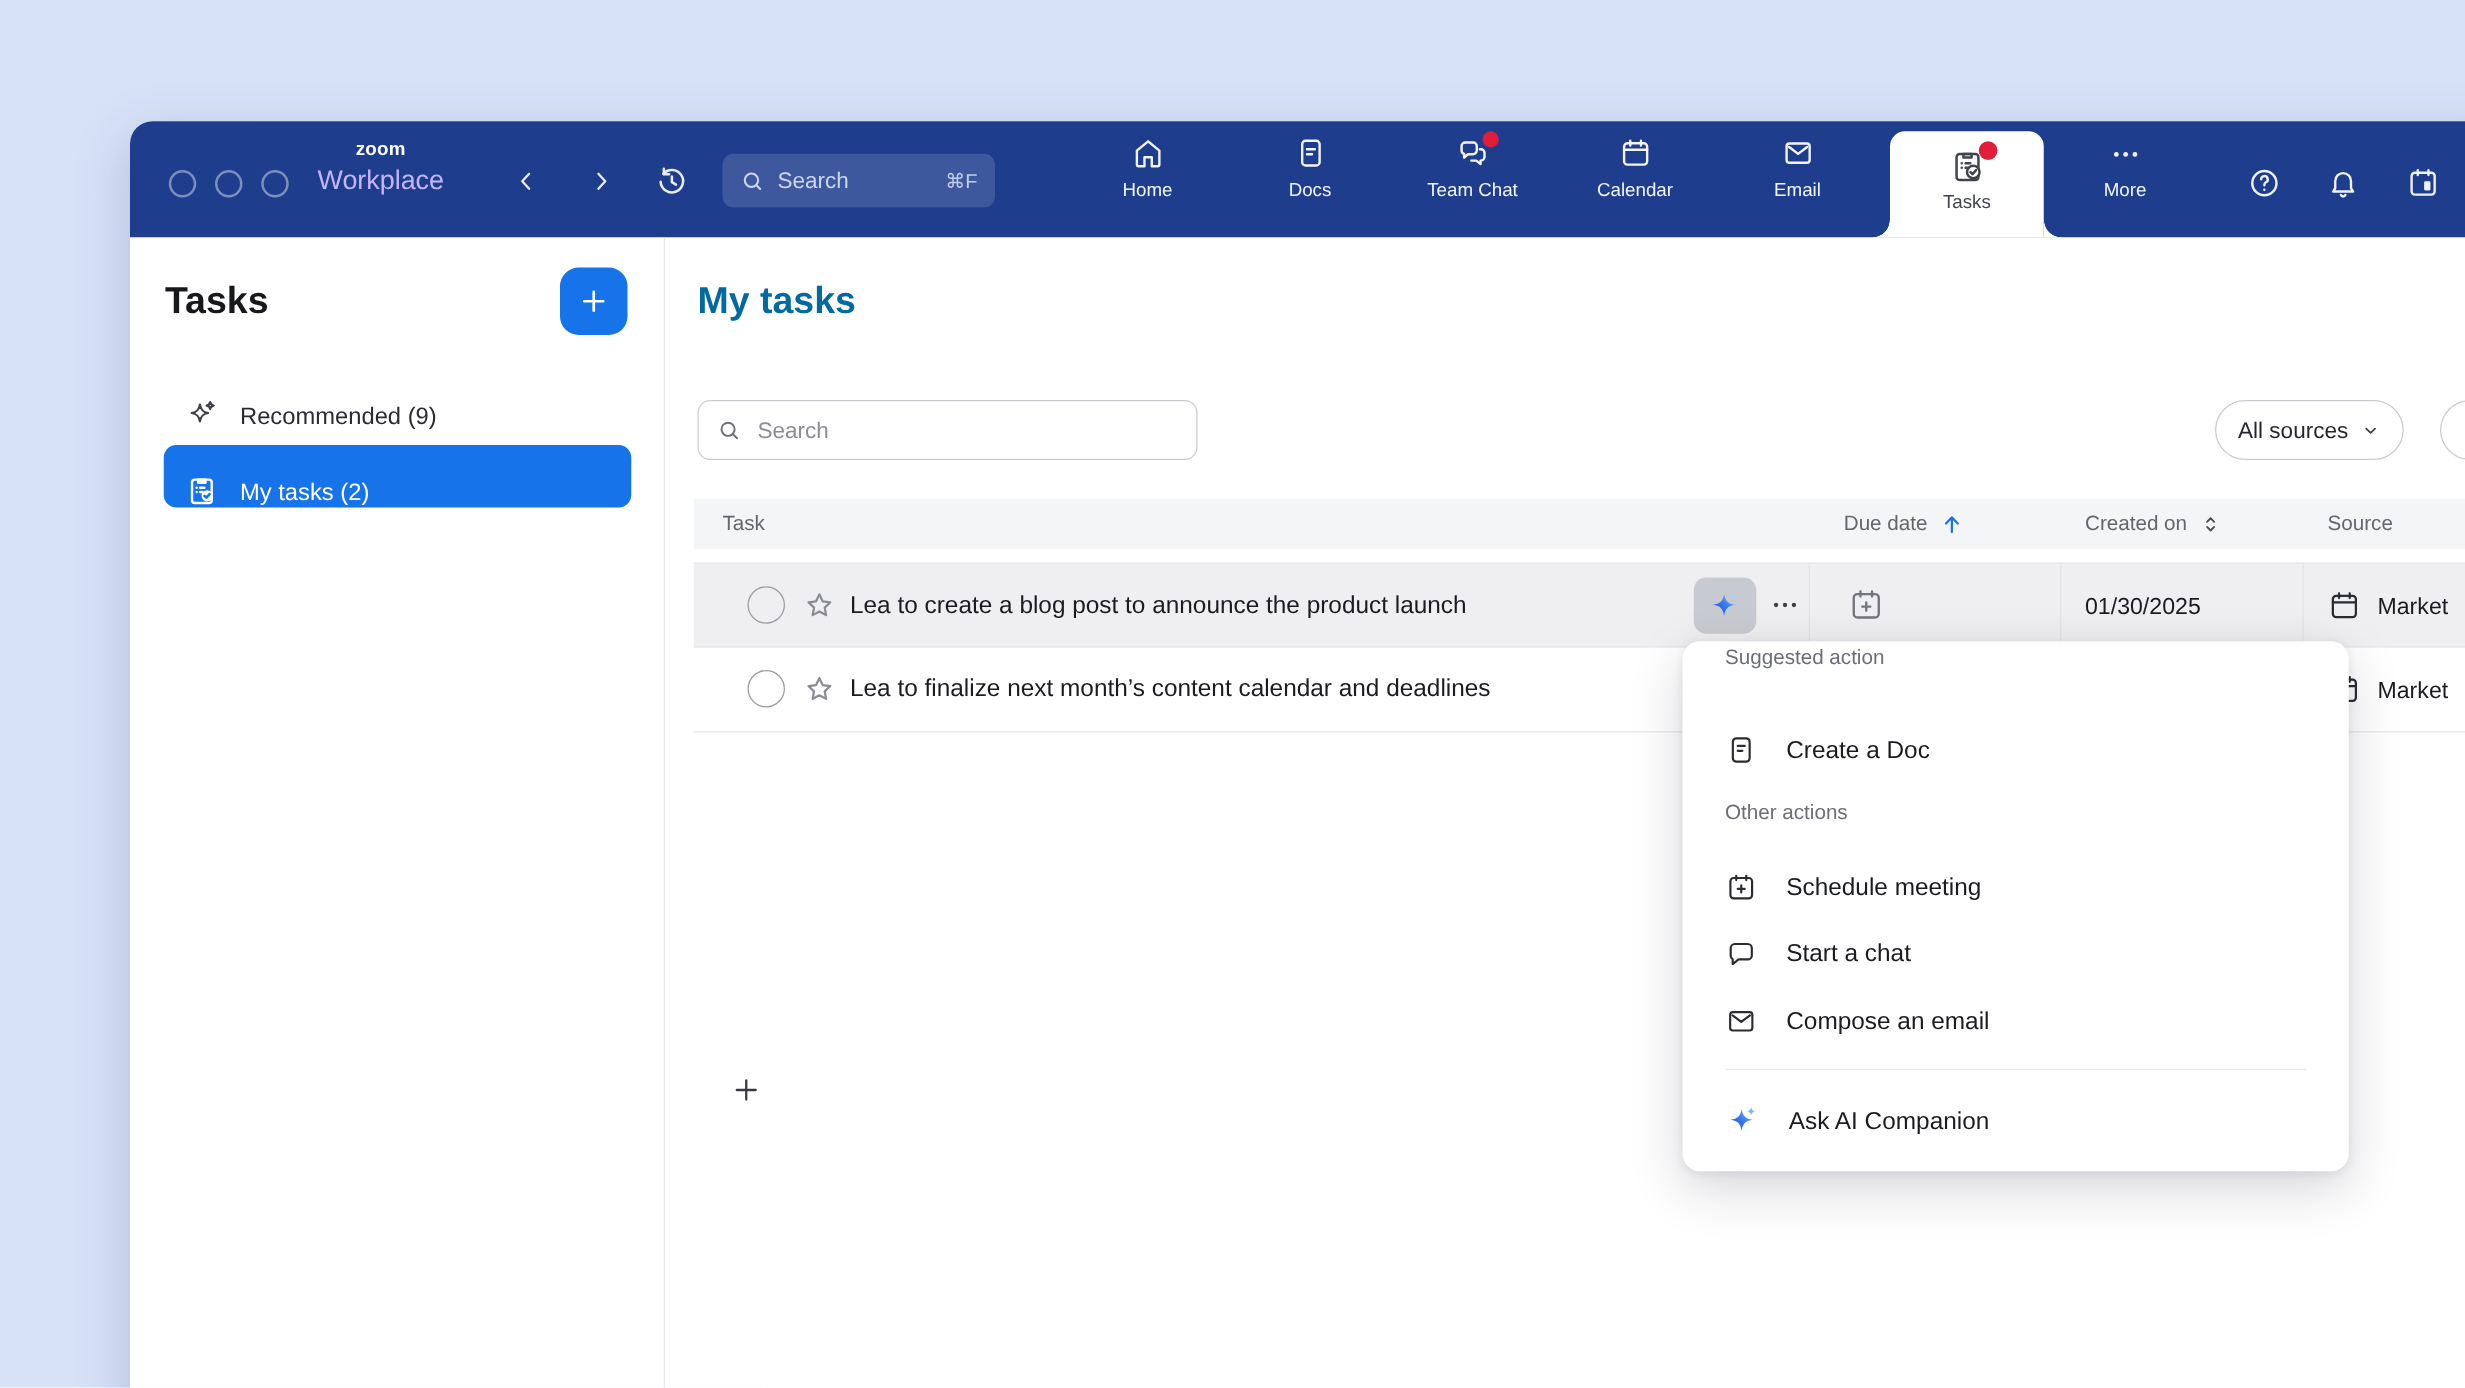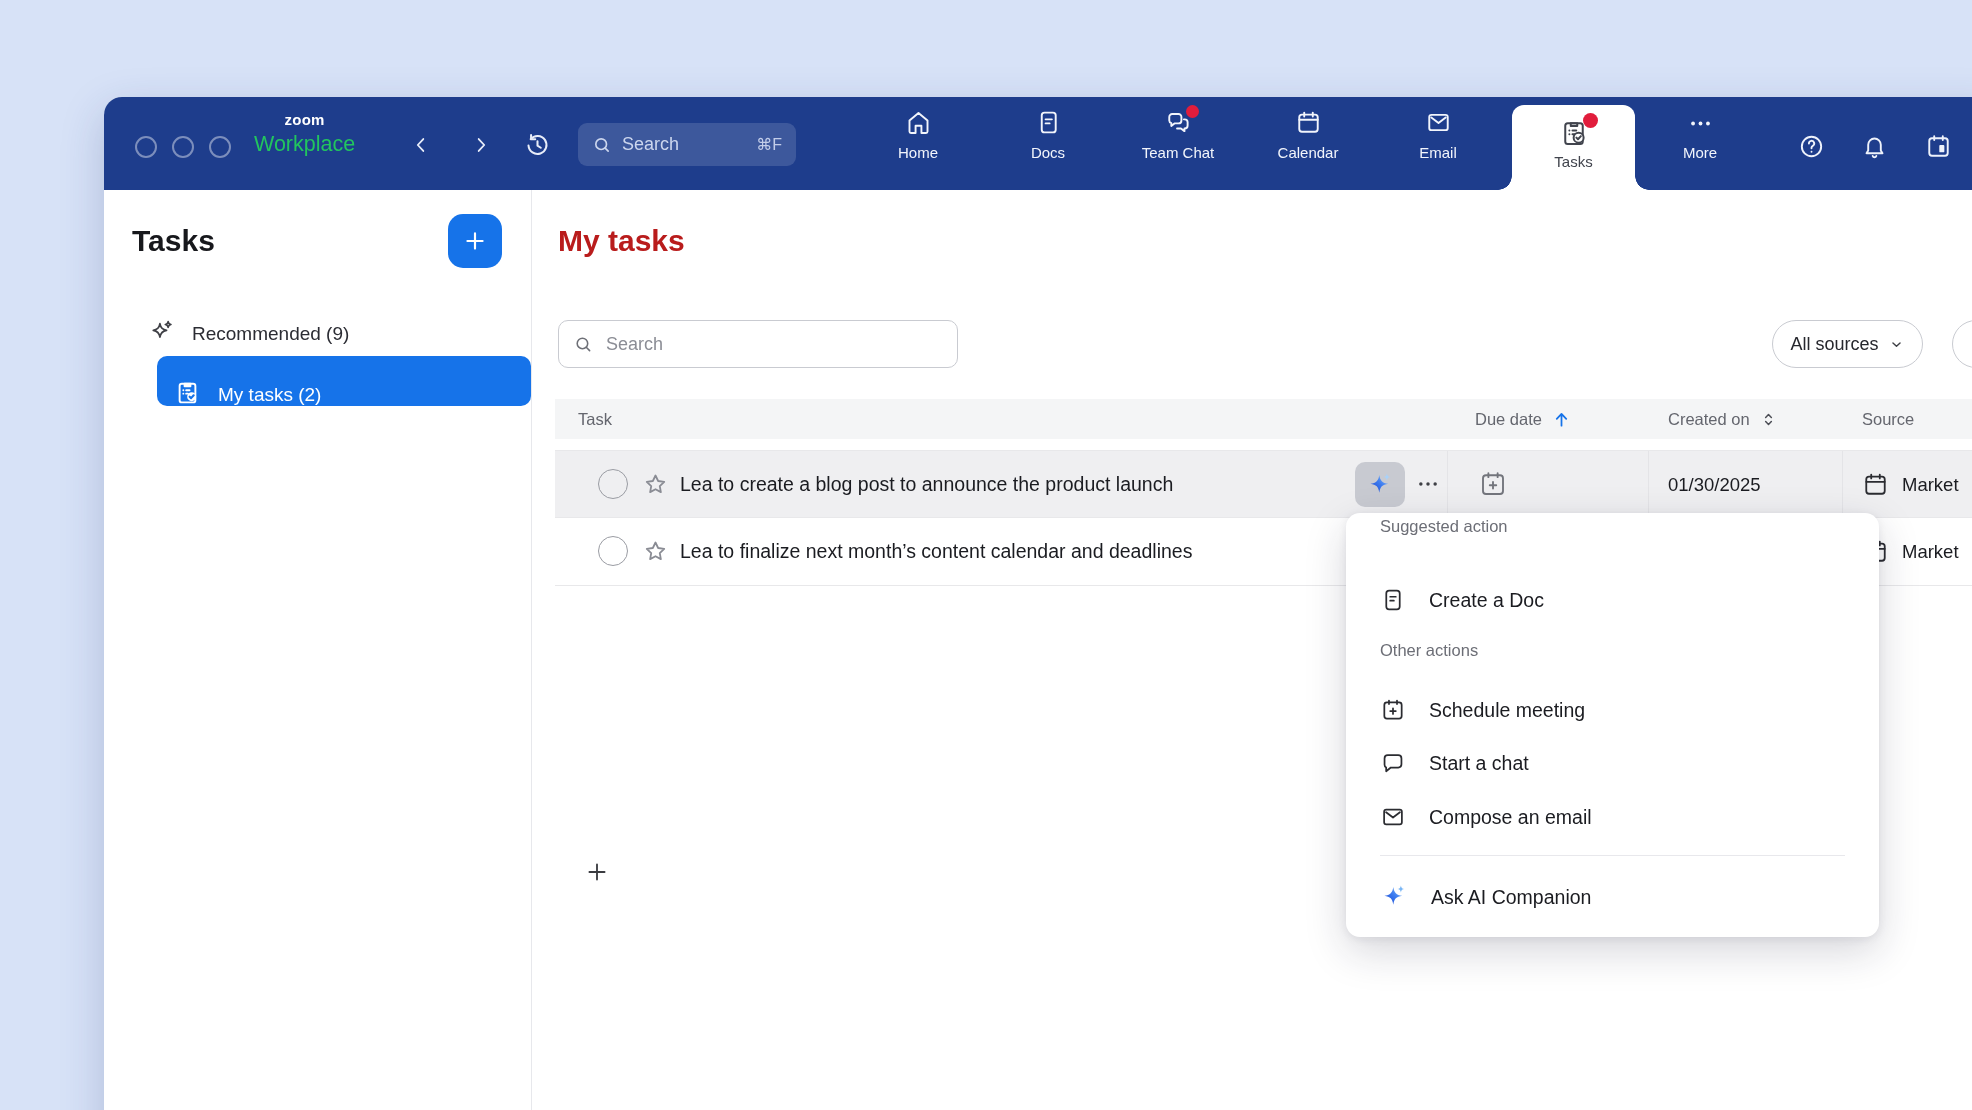--- a/index.html
+++ b/index.html
@@ -18,21 +18,21 @@
   }
   
   .topbar{
     position:absolute;left:0;top:0;right:0;height:93px;
     background:#1e3d8c;border-radius:18px 0 0 0;
   }
   .traffic{position:absolute;top:39px;width:22px;height:22px;border:2px solid rgba(255,255,255,.42);border-radius:50%;box-sizing:border-box;}
   .t1{left:31px}.t2{left:68px}.t3{left:105px}
   .logo{position:absolute;left:150px;top:15px;color:#fff;line-height:1;}
   .logo .l1{font-size:15px;font-weight:700;letter-spacing:.2px;text-align:center;}
-  .logo .l2{font-size:21.5px;font-weight:500;margin-top:7px;color:#22c55e;}
+  .logo .l2{font-size:21.5px;font-weight:500;margin-top:7px;color:#c4b5fd;}
   .navbtn{position:absolute;top:37px;color:#e8edf9;cursor:pointer;}
   .nb-back{left:306px}.nb-fwd{left:366px}.nb-hist{left:420px;top:35px;}
   .tb-search{
     position:absolute;left:474px;top:26px;width:218px;height:43px;border-radius:9px;
     background:rgba(255,255,255,.14);display:flex;align-items:center;box-sizing:border-box;padding:0 14px;
     color:#ccd6ee;cursor:text;
   }
   .tb-search .ph{font-size:18px;margin-left:10px;flex:1;}
   .tb-search .sc{font-size:16px;color:#c2cde9;}
   .nav-item{
@@ -66,26 +66,26 @@
   .sb-title{position:absolute;left:28px;top:34px;font-size:30px;font-weight:700;color:#17181c;}
   .sb-add{
     position:absolute;left:344px;top:24px;width:54px;height:54px;border-radius:15px;
     background:#1673e9;color:#fff;display:flex;align-items:center;justify-content:center;cursor:pointer;
   }
   .sb-item{
     position:absolute;left:27px;width:374px;height:50px;border-radius:10px;
     display:flex;align-items:flex-end;color:#2b2c33;cursor:pointer;box-sizing:border-box;padding-left:17px;
   }
   .sb-item .txt{font-size:19px;margin-left:17px;}
-  .sb-item.selected{background:#1673e9;color:#fff;margin-left:26px;}
+  .sb-item.selected{background:#1673e9;color:#fff;}
   .sb-i1{top:105px}.sb-i2{top:166px}.sb-i3{top:227px}.sb-i4{top:287px}
   .sb-dot{position:absolute;right:14px;top:19px;width:12px;height:12px;border-radius:50%;background:#e11d3c;}
   
   .main{flex:1;position:relative;background:#fff;}
-  .m-title{position:absolute;left:26px;top:34px;font-size:30px;font-weight:700;color:#b91c1c;}
+  .m-title{position:absolute;left:26px;top:34px;font-size:30px;font-weight:700;color:#0369a1;}
   .m-search{
     position:absolute;left:26px;top:130px;width:400px;height:48px;border-radius:10px;
     border:1px solid #c9cbd1;box-sizing:border-box;display:flex;align-items:center;padding:0 14px;background:#fff;
   }
   .m-search input{
     border:none;outline:none;font-size:18px;color:#26272d;margin-left:10px;flex:1;
     font-family:inherit;background:transparent;
   }
   .m-search input::placeholder{color:#8b8d95;}
   .pill{

